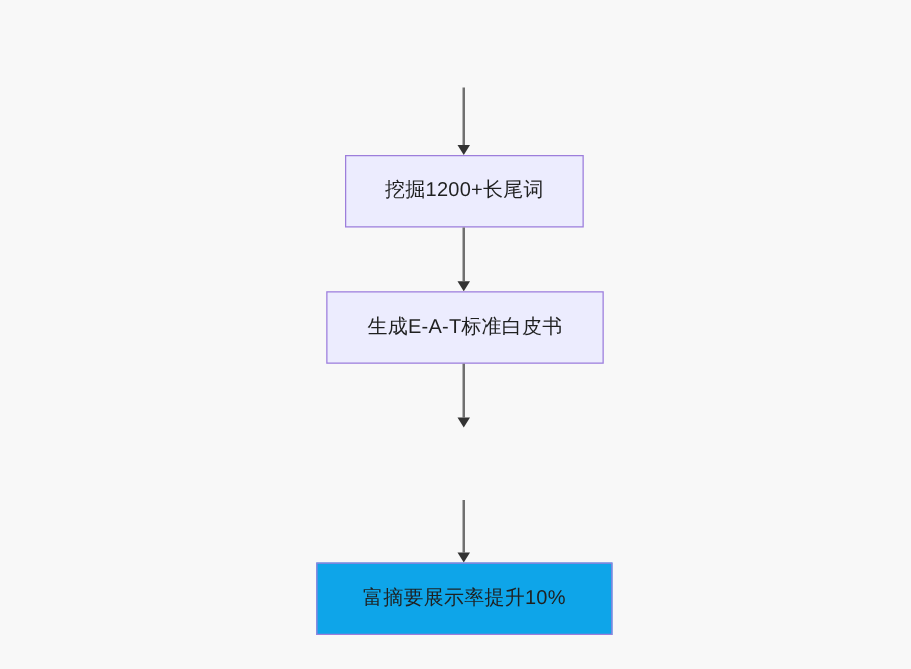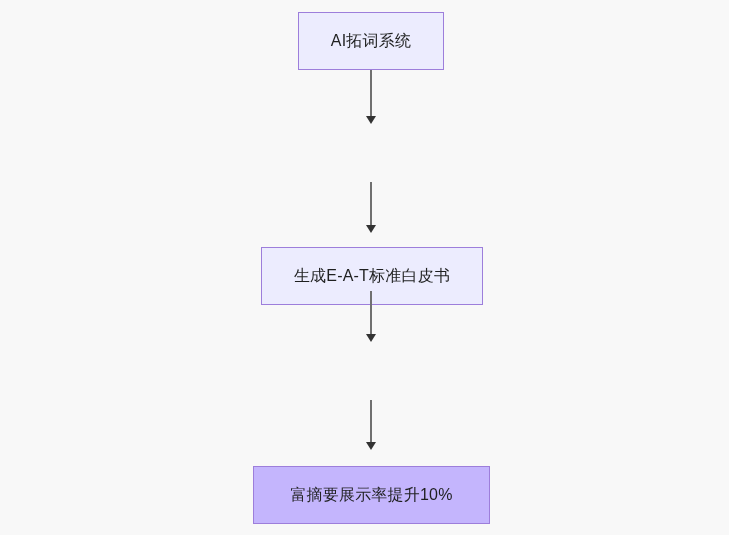--- a/index.html
+++ b/index.html
@@ -56,47 +56,47 @@
     border-left: 5px solid transparent;
     border-right: 5px solid transparent;
     border-top: 8px solid #333333;
   }
 </style>
 </head>
 <body style="background: rgb(248, 248, 248);">
 
 <div id="flowchart-canvas">
 
-  <div class="node" style="left: 298px; top: 12px; width: 146px; background: rgb(236, 236, 254); border-color: rgb(157, 126, 219);">
-    <span class="node-label" style="color: rgb(31, 32, 32);">AI拓词系统</span>
-  </div>
 
   <div class="edge" style="left: 364px; top: 70px; height: 54px;">
     <div class="edge-line" style="height: 46px; background: rgb(112, 112, 112);"></div>
     <div class="edge-arrow" style="top: 46px; border-top-color: rgb(51, 51, 51);"></div>
   </div>
 
+  <div class="node" style="left: 276px; top: 124px; width: 191px; background: rgb(236, 236, 254); border-color: rgb(157, 126, 219);">
+    <span class="node-label" style="color: rgb(31, 32, 32);">挖掘1200+长尾词</span>
+  </div>
 
   <div class="edge" style="left: 364px; top: 182px; height: 51px;">
     <div class="edge-line" style="height: 43px; background: rgb(112, 112, 112);"></div>
     <div class="edge-arrow" style="top: 43px; border-top-color: rgb(51, 51, 51);"></div>
   </div>
 
-  <div class="node" style="left: 261px; top: 233px; width: 222px; background: rgb(236, 236, 254); border-color: rgb(157, 126, 219); margin-top: 14px;">
+  <div class="node" style="left: 261px; top: 233px; width: 222px; background: rgb(236, 236, 254); border-color: rgb(157, 126, 219);">
     <span class="node-label" style="color: rgb(31, 32, 32);">生成E-A-T标准白皮书</span>
   </div>
 
   <div class="edge" style="left: 364px; top: 291px; height: 51px;">
     <div class="edge-line" style="height: 43px; background: rgb(112, 112, 112);"></div>
     <div class="edge-arrow" style="top: 43px; border-top-color: rgb(51, 51, 51);"></div>
   </div>
 
 
   <div class="edge" style="left: 364px; top: 400px; height: 50px;">
     <div class="edge-line" style="height: 42px; background: rgb(112, 112, 112);"></div>
     <div class="edge-arrow" style="top: 42px; border-top-color: rgb(51, 51, 51);"></div>
   </div>
 
-  <div class="node" style="left: 253px; top: 450px; width: 237px; background: #c4b5fd; border-color: rgb(157, 126, 219); margin-top: 16px;">
+  <div class="node" style="left: 253px; top: 450px; width: 237px; background: #0ea5e9; border-color: rgb(157, 126, 219);">
     <span class="node-label" style="color: rgb(31, 32, 32);">富摘要展示率提升10%</span>
   </div>
 
 </div>
 
 </body></html>

